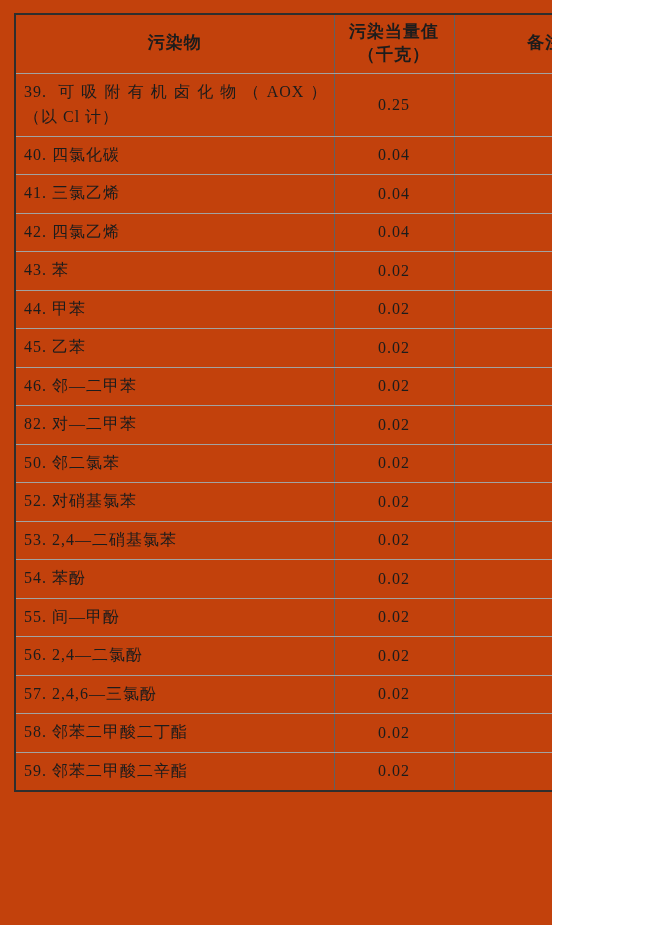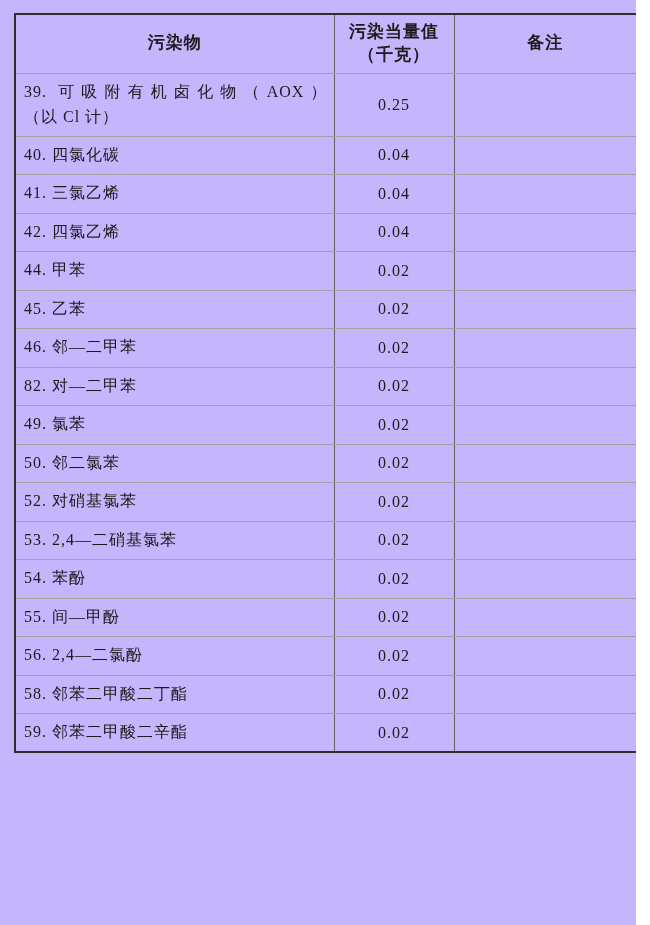--- a/index.html
+++ b/index.html
@@ -3,23 +3,23 @@
 <meta charset="utf-8">
 <style>
   * { margin: 0; padding: 0; box-sizing: border-box; }
   html, body {
     background: #ffffff;
     font-family: "Liberation Serif", "DejaVu Serif", serif;
     color: #1c1c1c;
   }
   .sheet {
     position: relative;
-    width: 636px;
+    width: 552px;
     height: 925px;
-    background: #c4b5fd;
+    background: #c2410c;
     overflow: hidden;
     padding-left: 28px;
   }
   table.pollutant-table {
     position: absolute;
     left: 14px;
     top: 13px;
     width: 622px;
     border-collapse: collapse;
     table-layout: fixed;
@@ -101,41 +101,41 @@
         <td class="cell-pollutant">41. 三氯乙烯</td>
         <td class="cell-value">0.04</td>
         <td class="cell-remark"></td>
       </tr>
       <tr>
         <td class="cell-pollutant">42. 四氯乙烯</td>
         <td class="cell-value">0.04</td>
         <td class="cell-remark"></td>
       </tr>
       <tr>
+        <td class="cell-pollutant">43. 苯</td>
+        <td class="cell-value">0.02</td>
+        <td class="cell-remark"></td>
+      </tr>
+      <tr>
         <td class="cell-pollutant">44. 甲苯</td>
         <td class="cell-value">0.02</td>
         <td class="cell-remark"></td>
       </tr>
       <tr>
         <td class="cell-pollutant">45. 乙苯</td>
         <td class="cell-value">0.02</td>
         <td class="cell-remark"></td>
       </tr>
       <tr>
         <td class="cell-pollutant">46. 邻—二甲苯</td>
         <td class="cell-value">0.02</td>
         <td class="cell-remark"></td>
       </tr>
       <tr>
         <td class="cell-pollutant">82. 对—二甲苯</td>
-        <td class="cell-value">0.02</td>
-        <td class="cell-remark"></td>
-      </tr>
-      <tr>
-        <td class="cell-pollutant">49. 氯苯</td>
         <td class="cell-value">0.02</td>
         <td class="cell-remark"></td>
       </tr>
       <tr>
         <td class="cell-pollutant">50. 邻二氯苯</td>
         <td class="cell-value">0.02</td>
         <td class="cell-remark"></td>
       </tr>
       <tr>
         <td class="cell-pollutant">52. 对硝基氯苯</td>
@@ -156,20 +156,25 @@
         <td class="cell-pollutant">55. 间—甲酚</td>
         <td class="cell-value">0.02</td>
         <td class="cell-remark"></td>
       </tr>
       <tr>
         <td class="cell-pollutant">56. 2,4—二氯酚</td>
         <td class="cell-value">0.02</td>
         <td class="cell-remark"></td>
       </tr>
       <tr>
+        <td class="cell-pollutant">57. 2,4,6—三氯酚</td>
+        <td class="cell-value">0.02</td>
+        <td class="cell-remark"></td>
+      </tr>
+      <tr>
         <td class="cell-pollutant">58. 邻苯二甲酸二丁酯</td>
         <td class="cell-value">0.02</td>
         <td class="cell-remark"></td>
       </tr>
       <tr>
         <td class="cell-pollutant">59. 邻苯二甲酸二辛酯</td>
         <td class="cell-value">0.02</td>
         <td class="cell-remark"></td>
       </tr>
     </tbody>

